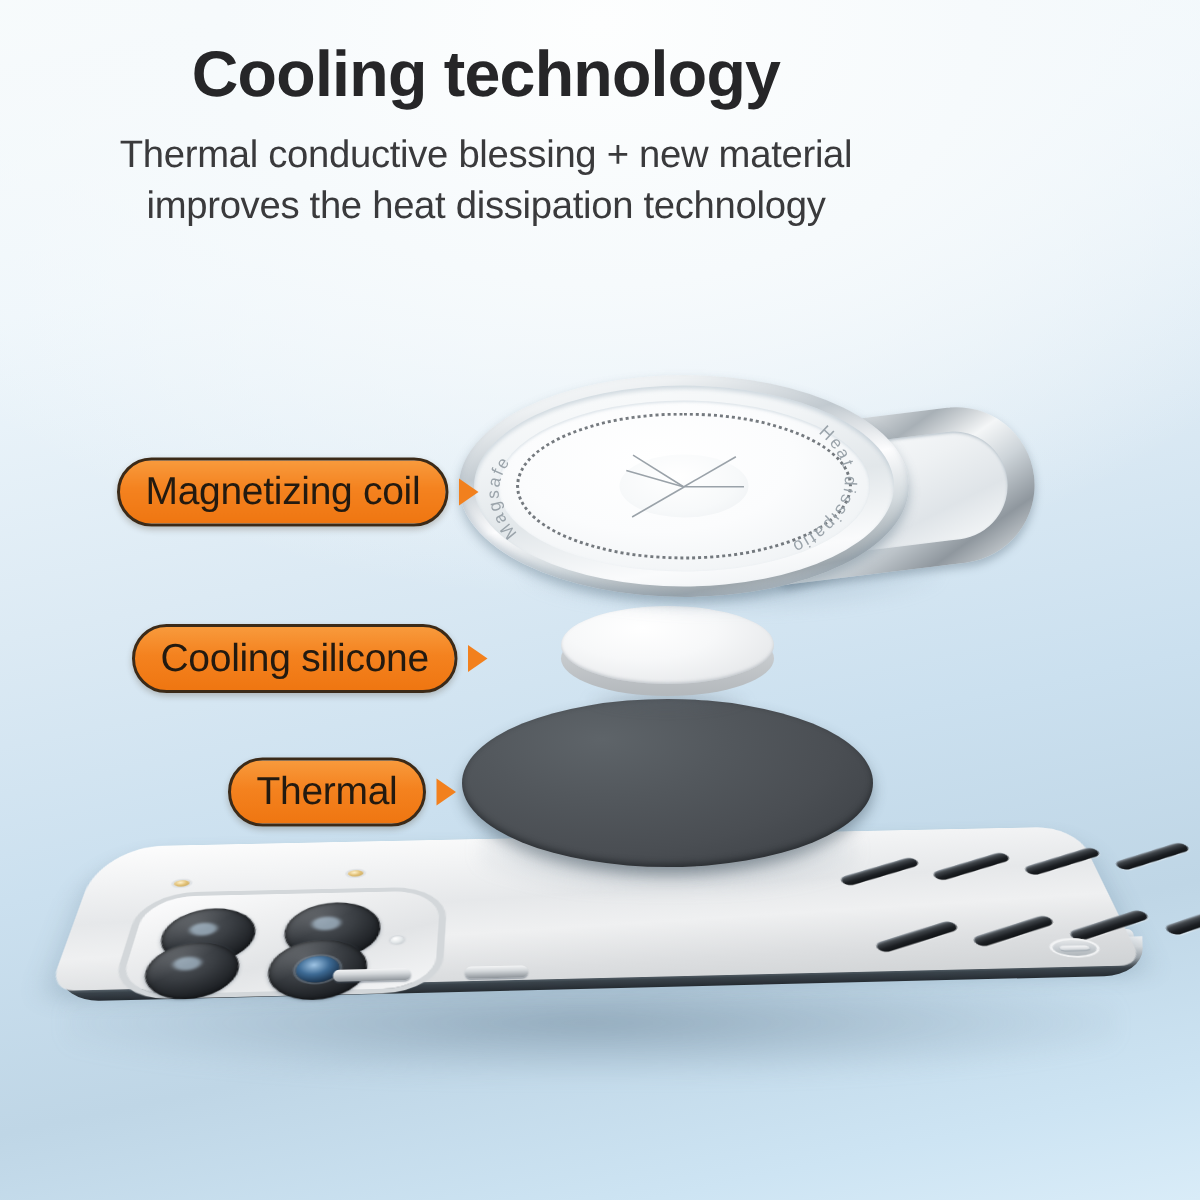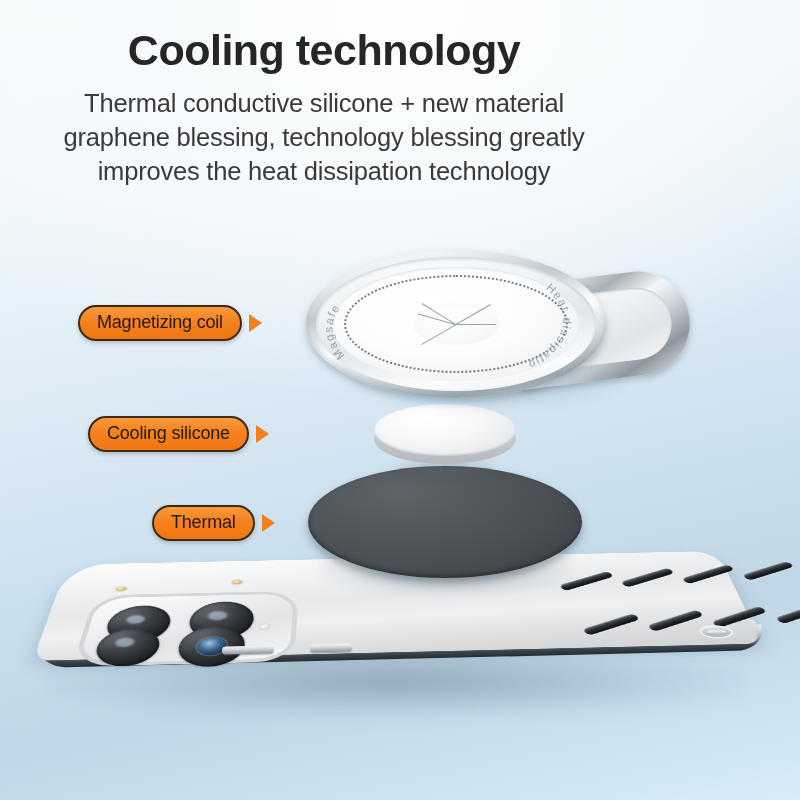--- a/index.html
+++ b/index.html
@@ -26,21 +26,21 @@
   
   .layer{ position:absolute; }
 
   
   .callout{ position:absolute; display:flex; align-items:center; z-index:40; }
   .pill{
     background:linear-gradient(180deg,#f89a3c 0%, #f4821f 45%, #ef7611 100%);
     border:2.2px solid #3b2a18;
     border-radius:999px;
     color:#231a10;
-    font-size:18px;
+    font-size:26px;
     padding:5px 17px 6px 17px;
     white-space:nowrap;
     letter-spacing:-0.2px;
     box-shadow:0 2px 4px rgba(60,40,15,.25);
   }
   .ptr{
     width:0;height:0;margin-left:7px;
     border-top:9px solid transparent;
     border-bottom:9px solid transparent;
     border-left:13px solid #f2801d;
@@ -234,22 +234,21 @@
     background:linear-gradient(180deg,#f4f5f6 0%,#d3d7da 40%,#8d9399 100%);
     box-shadow:0 1px 1px rgba(70,85,100,.45);
   }
 </style>
 </head>
 <body>
 
 <div class="header">
   <div class="title">Cooling technology</div>
   <div class="subtitle">
-    <div>Thermal conductive silicone + new material</div>
-    <div>graphene blessing, technology blessing greatly</div>
+    <div>Thermal conductive blessing + new material</div>
     <div>improves the heat dissipation technology</div>
   </div>
 </div>
 
 <div class="layer" id="phone-case">
   <div class="case-shadow"></div>
   <div class="case-lip"></div>
   <div class="case-edge"></div>
 
   <div class="case-body">

